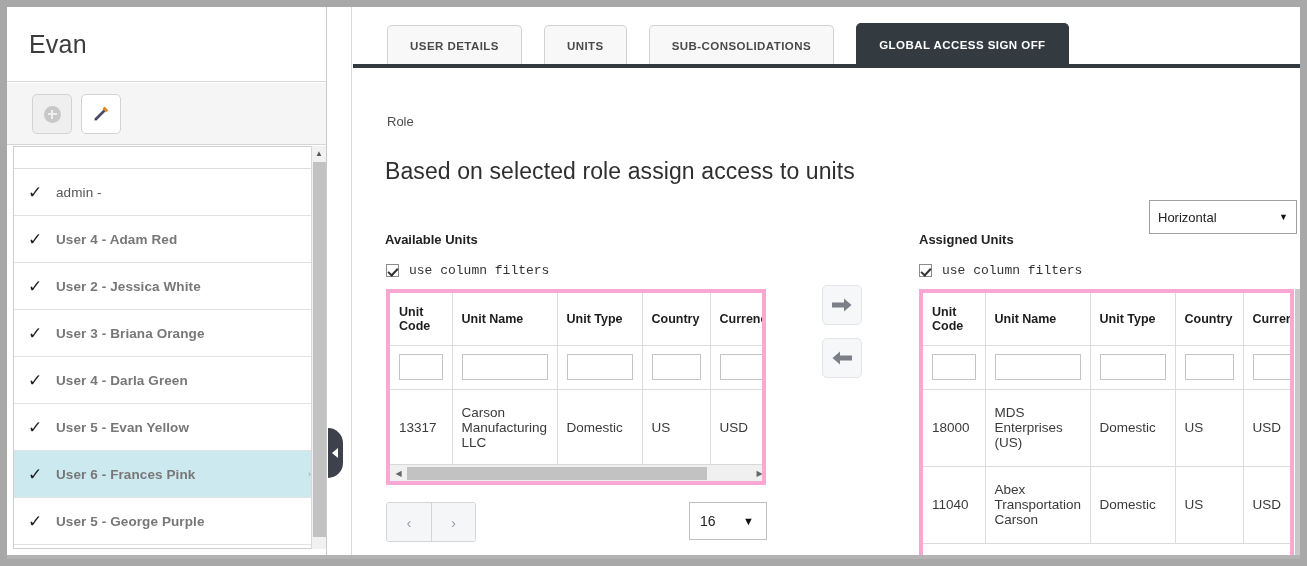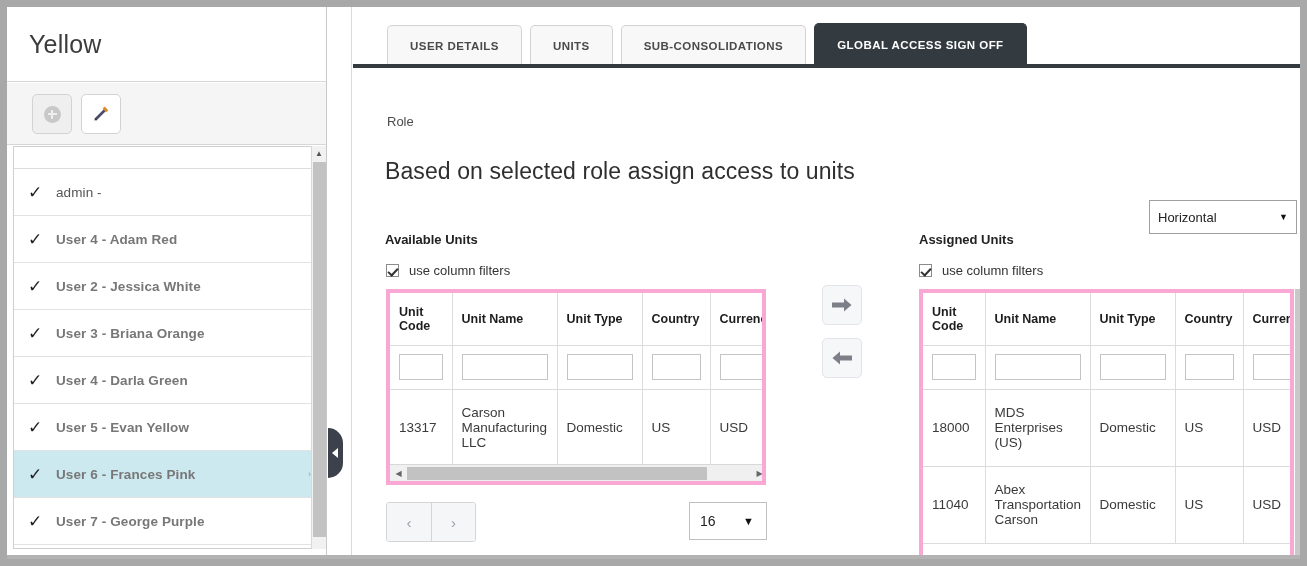--- a/index.html
+++ b/index.html
@@ -187,21 +187,21 @@
   .tab-strip {
     position: absolute;
     left: 0; top: 0;
     width: 947px; height: 60px;
   }
   .tabs {
     position: absolute;
     left: 34px; top: 16px;
     display: flex;
     align-items: flex-end;
-    gap: 8px;
+    gap: 22px;
   }
   .tab {
     height: 41px;
     padding: 0 22px;
     display: flex; align-items: center; justify-content: center;
     background: #f8f8f8;
     border: 1px solid #d2d2d2;
     border-bottom: none;
     border-radius: 5px 5px 0 0;
     font-size: 11.5px;
@@ -272,20 +272,21 @@
     color: #222222;
   }
   .col-title.left { left: 32px; top: 164px; }
   .col-title.right { left: 566px; top: 164px; }
 
   .filter-check {
     position: absolute;
     display: flex; align-items: center;
     font-size: 13px; color: #333;
     cursor: pointer;
+    font-family: Liberation Mono, monospace;
   }
   .filter-check.left { left: 33px; top: 195px; }
   .filter-check.right { left: 566px; top: 195px; }
   .cbox {
     width: 13px; height: 13px;
     border: 1px solid #8b8b8b;
     background: #ffffff;
     margin-right: 10px;
     position: relative;
     display: inline-block;
@@ -449,21 +450,21 @@
 </style>
 </head>
 <body>
 
 <div class="app-frame">
 <div class="app-inner">
 
   <div class="left-panel">
 
     <div class="left-title">
-      <span>Yellow</span>
+      <span>Evan</span>
     </div>
 
     <div class="left-toolbar">
       <div class="tool-btn add">
         <span class="plus-icon"></span>
       </div>
       <div class="tool-btn edit">
         <svg width="20" height="20" viewBox="0 0 20 20">
           <line x1="4.5" y1="15.5" x2="15" y2="5" stroke="#4a4a6a" stroke-width="2.6"></line>
           <line x1="12.6" y1="3.6" x2="16.2" y2="7.2" stroke="#d98a2b" stroke-width="3"></line>
@@ -499,21 +500,21 @@
               <span class="check">✓</span>
               <span class="label">User 5 - Evan Yellow</span>
             </div>
             <div class="user-row selected">
               <span class="check">✓</span>
               <span class="label">User 6 - Frances Pink</span>
               <span class="row-caret">›</span>
             </div>
             <div class="user-row">
               <span class="check">✓</span>
-              <span class="label">User 7 - George Purple</span>
+              <span class="label">User 5 - George Purple</span>
             </div>
           </div>
     </div>
 
     <div class="side-scrollbar">
       <div class="side-scroll-up">▲</div>
       <div class="side-scroll-thumb"></div>
     </div>
   </div>
 

